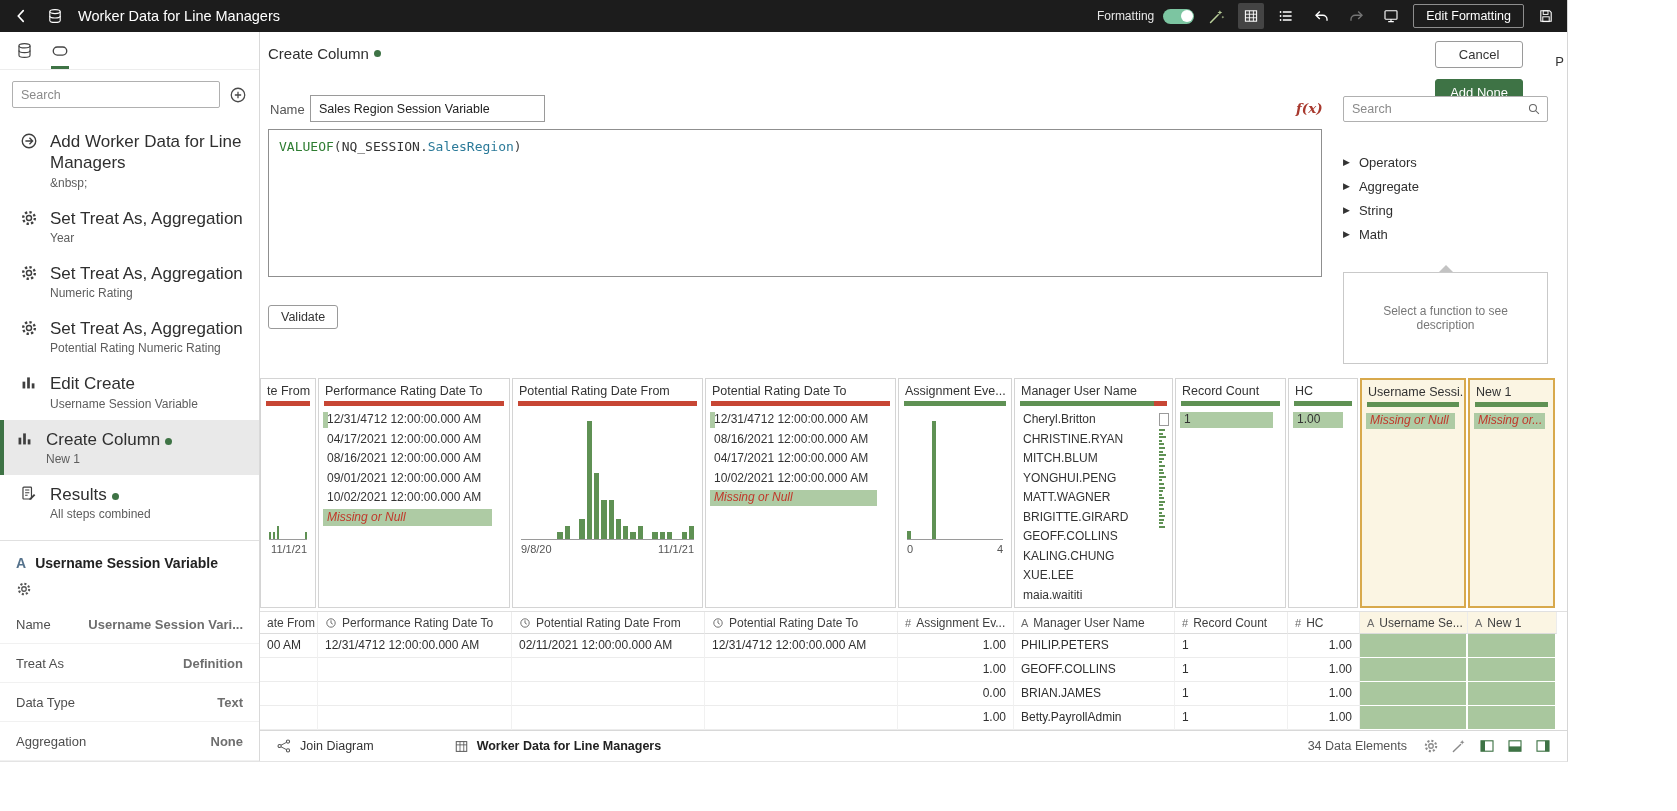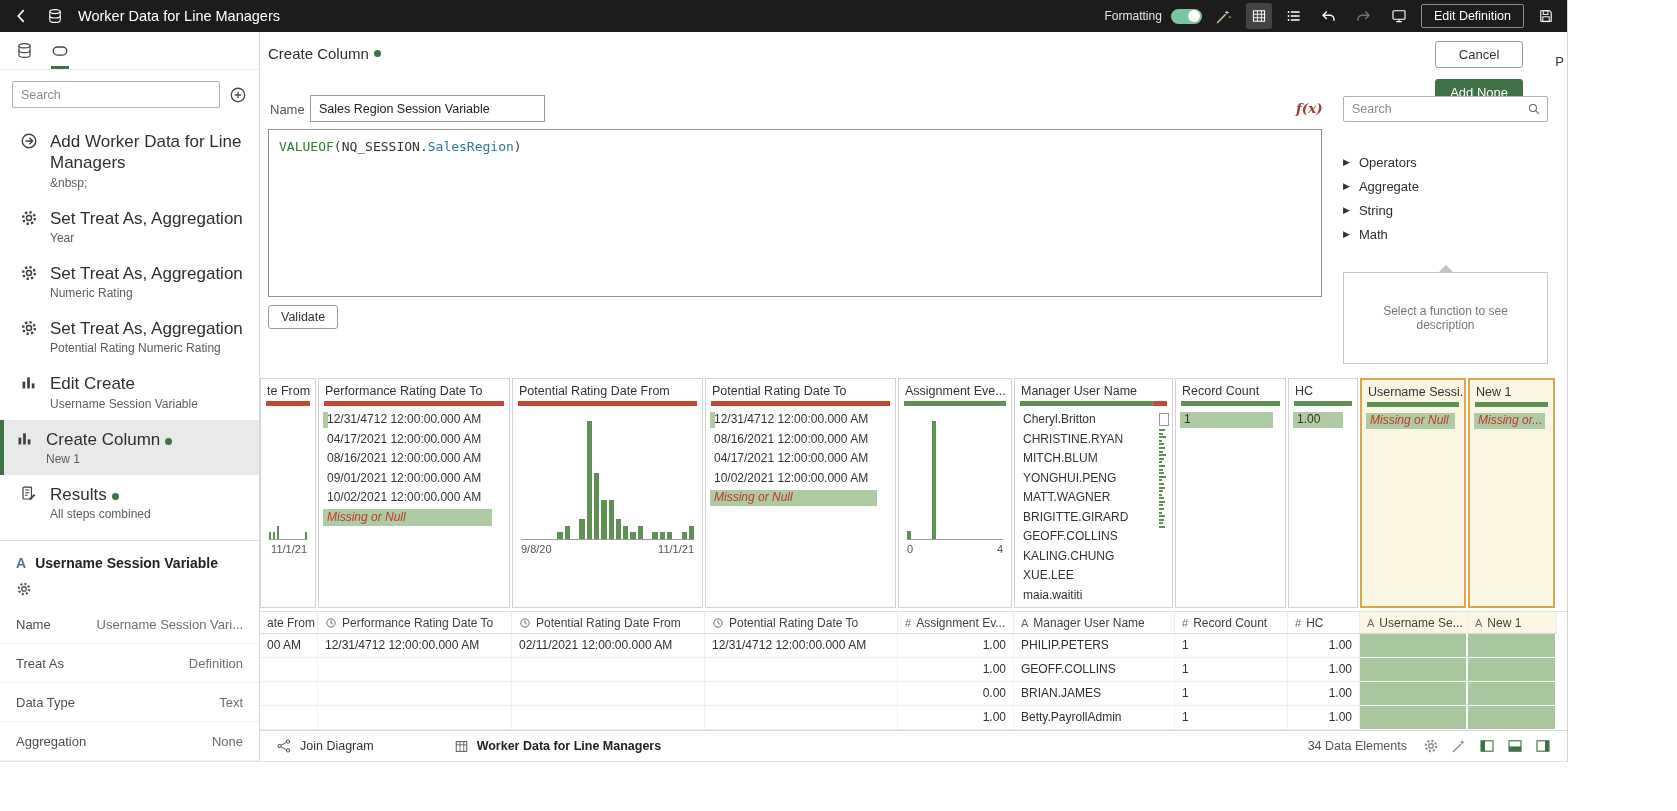--- a/index.html
+++ b/index.html
@@ -34,34 +34,34 @@
 .step-title{font-size:17px;color:#2f2f2f;line-height:1.25;}
 .step-sub{font-size:12px;color:#5d5d5d;margin-top:2px;}
 .dot{display:inline-block;width:7px;height:7px;border-radius:50%;background:#3e7345;margin-left:5px;}
 .props{border-top:1px solid #e0e0e0;margin-top:10px;}
 .props-head{display:flex;align-items:center;gap:9px;padding:14px 16px 2px;}
 .type-letter{font-size:14px;color:#55728c;font-weight:700;}
 .props-title{font-size:14px;font-weight:700;color:#222;}
 .props-tools{padding:8px 16px 8px;color:#555;display:flex;}
 .prop-row{display:flex;justify-content:space-between;align-items:center;height:39px;padding:0 16px;border-bottom:1px solid #f1f1f1;}
 .prop-label{font-size:13px;color:#4e4e4e;}
-.prop-value{font-size:13px;color:#6e6e6e;text-align:left;}
+.prop-value{font-size:13px;color:#6e6e6e;text-align:left;font-weight:bold;}
 
 
 .main{position:absolute;left:260px;top:32px;right:0;bottom:0;background:#fff;}
 .clip-p{position:absolute;right:3px;top:22px;font-size:13px;color:#333;}
 .ed-title-wrap{position:absolute;left:8px;top:13px;display:flex;align-items:center;}
 .ed-title{font-size:15px;color:#2f2f2f;}
 .ed-actions{position:absolute;right:44px;top:9px;display:flex;gap:11px;flex-direction:column;}
 .btn{background:#fff;border:1px solid #9a9a9a;border-radius:3px;font-size:13px;color:#333;padding:5px 14px;cursor:pointer;white-space:nowrap;}
 .btn.primary{background:#3e7345;border-color:#3e7345;color:#fff;}
 .name-label{position:absolute;left:10px;top:70px;font-size:13px;color:#555;}
 .name-input{position:absolute;left:50px;top:63px;width:235px;height:27px;border:1px solid #9a9a9a;padding:0 8px;font-size:12.5px;color:#222;outline:none;}
 .fx{position:absolute;left:1036px;top:68px;font-family:"DejaVu Serif","Liberation Serif",serif;font-style:italic;font-weight:700;font-size:13.5px;color:#a8392e;cursor:pointer;}
-.formula{position:absolute;left:8px;top:97px;width:1054px;height:168px;border:1px solid #8f8f8f;padding:9px 10px;font-size:13px;background:#fff;cursor:text;}
+.formula{position:absolute;left:8px;top:97px;width:1054px;height:148px;border:1px solid #8f8f8f;padding:9px 10px;font-size:13px;background:#fff;cursor:text;}
 .formula span{font-family:"DejaVu Sans Mono","Liberation Mono",monospace;}
 .validate{position:absolute;left:8px;top:273px;padding:4px 12px;font-size:12.5px;}
 .fn-panel{position:absolute;left:1083px;top:64px;width:205px;}
 .fn-search{position:relative;}
 .fn-search input{width:100%;height:26px;border:1px solid #b0b0b0;border-radius:2px;padding:0 26px 0 8px;font-size:12.5px;outline:none;color:#333;}
 .fn-search input::placeholder{color:#8a8a8a;}
 .fn-search .mag{position:absolute;right:7px;top:6px;color:#666;display:flex;}
 .fn-cats{margin-top:28px;}
 .fn-cat{display:flex;align-items:center;gap:9px;height:24px;font-size:13px;color:#2f2f2f;cursor:pointer;}
 .fn-cat .tri{font-size:9px;color:#333;}
@@ -163,21 +163,21 @@
             <path d="M12 4l4.5 4.5L12 13" fill="none" stroke="currentColor" stroke-width="1.6"></path>
             <path d="M15.5 8.5h-7a5 5 0 00-5 5v1.5" fill="none" stroke="currentColor" stroke-width="1.6"></path>
           </svg>
       </button>
       <button class="tb-icon">
         <svg viewBox="0 0 20 20" width="16" height="16">
             <rect x="2.5" y="3.5" width="15" height="10.5" rx="1" fill="none" stroke="currentColor" stroke-width="1.4"></rect>
             <path d="M10 14v3M6.5 17h7" stroke="currentColor" stroke-width="1.4"></path>
           </svg>
       </button>
-      <button class="btn-dark">Edit Definition</button>
+      <button class="btn-dark">Edit Formatting</button>
       <button class="tb-icon">
         <svg viewBox="0 0 20 20" width="16" height="16">
             <path d="M3.5 3.5h11l2 2v11h-13z" fill="none" stroke="currentColor" stroke-width="1.4"></path>
             <rect x="6.5" y="3.5" width="6" height="4.5" fill="none" stroke="currentColor" stroke-width="1.2"></rect>
             <rect x="6" y="11" width="8" height="6" fill="none" stroke="currentColor" stroke-width="1.2"></rect>
           </svg>
       </button>
     </div>
   </header>
 

